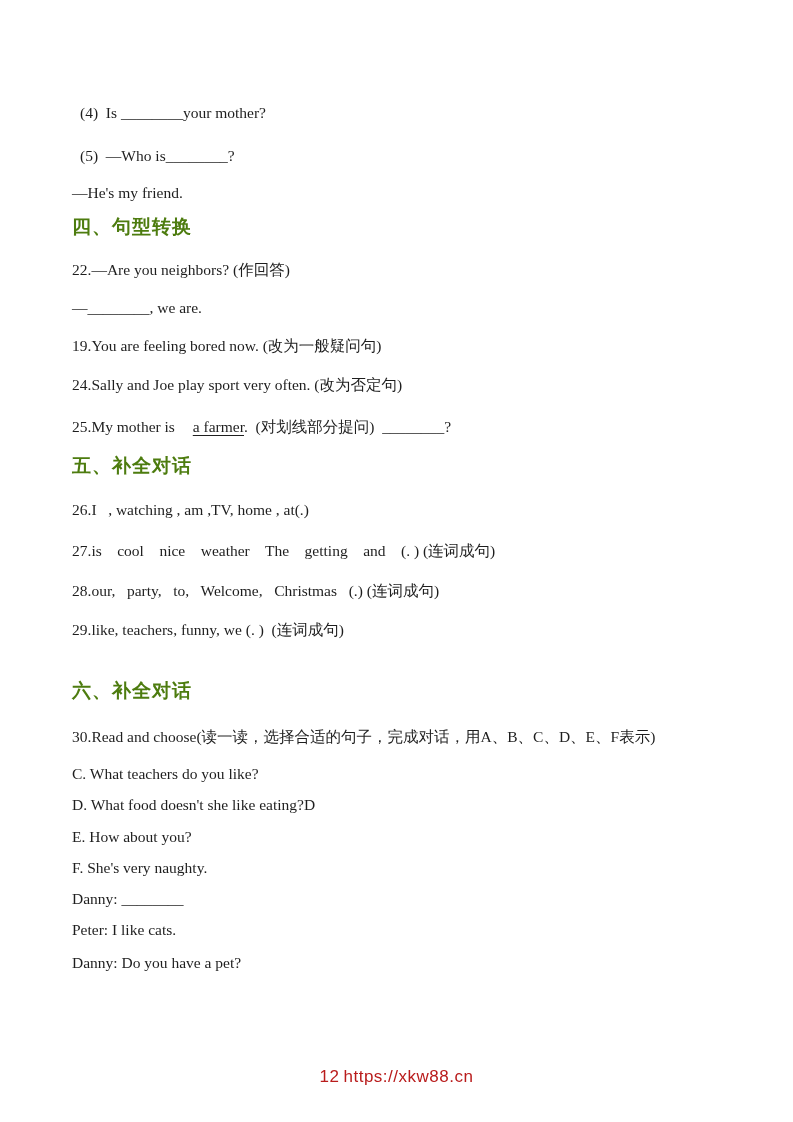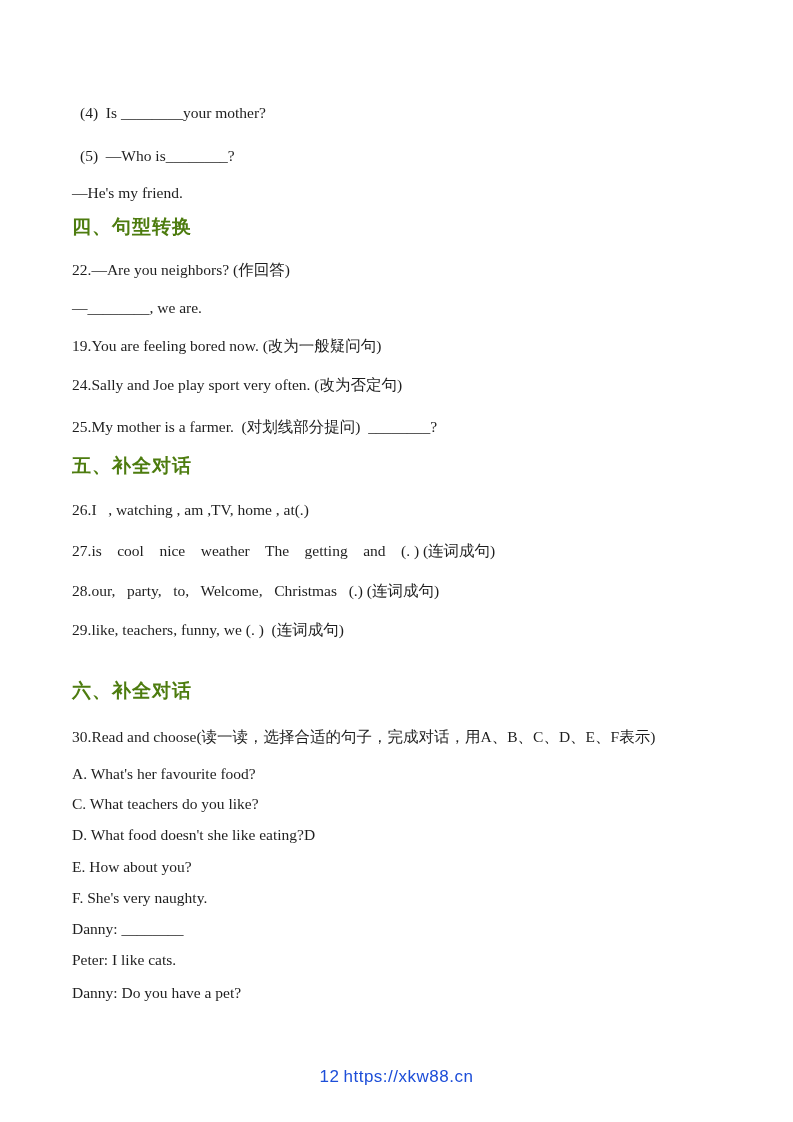--- a/index.html
+++ b/index.html
@@ -29,21 +29,21 @@
     margin: 0;
     font-family: "Liberation Sans", sans-serif;
     font-weight: bold;
     font-size: 19px;
     line-height: 24px;
     color: #4d7c0f;
     letter-spacing: 1px;
     white-space: pre-wrap;
   }
   .ind { padding-left: 8px; }
-  .ul  { text-underline-offset: 3px; }
+  .ul  { text-decoration: underline; text-underline-offset: 3px; margin-left: 14px; }
 
   .mb11 { margin-bottom: 11px !important; }
   .mb12 { margin-bottom: 12px !important; }
   .mb13 { margin-bottom: 13px !important; }
   .mb14 { margin-bottom: 14px !important; }
   .mb18 { margin-bottom: 18px !important; }
   .mb19 { margin-bottom: 19px !important; }
   .mb20 { margin-bottom: 20px !important; }
   .mb21 { margin-bottom: 21px !important; }
   .mb22 { margin-bottom: 22px !important; }
@@ -51,21 +51,21 @@
   .mb24 { margin-bottom: 24px !important; margin-top: 40px; }
 
   .footer {
     position: absolute;
     top: 1067px;
     left: 0;
     width: 100%;
     text-align: center;
     font-family: "Liberation Sans", sans-serif;
     font-size: 17px;
-    color: #1d4ed8;
+    color: #b91c1c;
     letter-spacing: 0.5px;
   }
   .footer span { padding: 0 2px; }
 </style>
 </head>
 <body>
 
 <div class="page">
   <div class="content">
 
@@ -81,21 +81,20 @@
     <p class="mb18"><span>25.My mother is </span><span class="ul">a farmer</span><span>.  (对划线部分提问)  ________?</span></p>
 
     <h2 class="h-sec mb22">五、补全对话</h2>
     <p class="mb22">26.I   , watching , am ,TV, home , at(.)</p>
     <p class="mb21">27.is    cool    nice    weather    The    getting    and    (. ) (连词成句)</p>
     <p class="mb20">28.our,   party,   to,   Welcome,   Christmas   (.) (连词成句)</p>
     <p class="mb18">29.like, teachers, funny, we (. )  (连词成句)</p>
 
     <h2 class="h-sec mb24">六、补全对话</h2>
     <p class="mb18">30.Read and choose(读一读，选择合适的句子，完成对话，用A、B、C、D、E、F表示)</p>
-    <p class="mb11">A. What's her favourite food?</p>
     <p class="mb12">C. What teachers do you like?</p>
     <p class="mb13">D. What food doesn't she like eating?D</p>
     <p class="mb12">E. How about you?</p>
     <p class="mb12">F. She's very naughty.</p>
     <p class="mb12">Danny: ________</p>
     <p class="mb14">Peter: I like cats.</p>
     <p>Danny: Do you have a pet?</p>
 
   </div>
 

